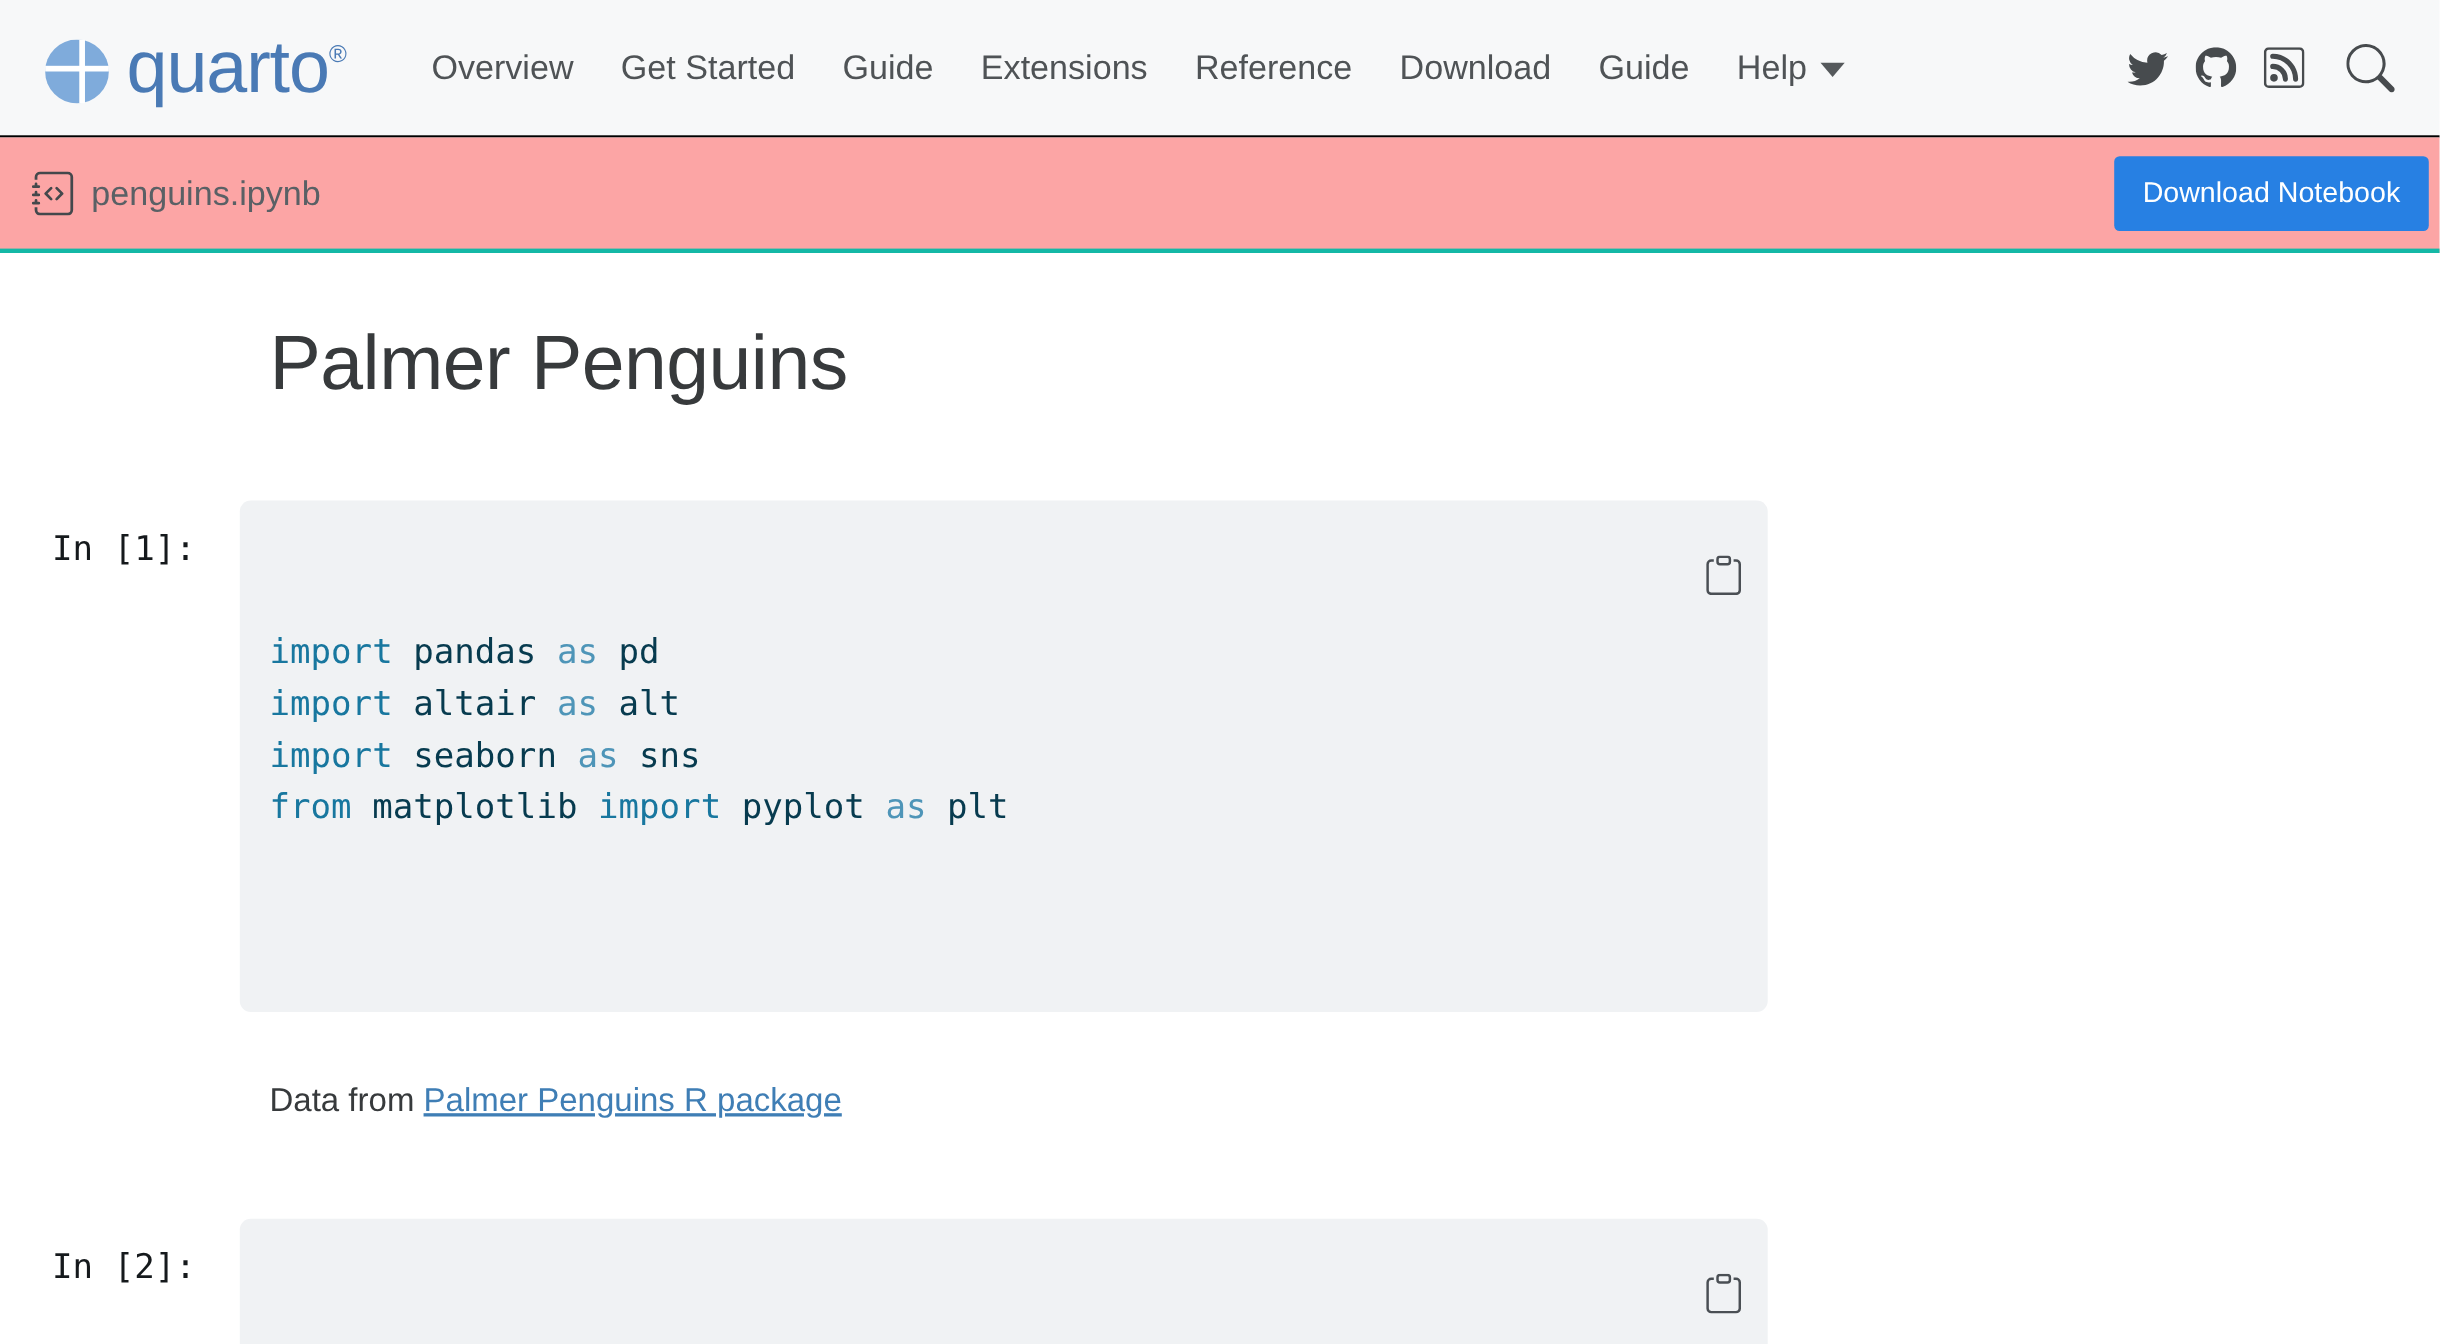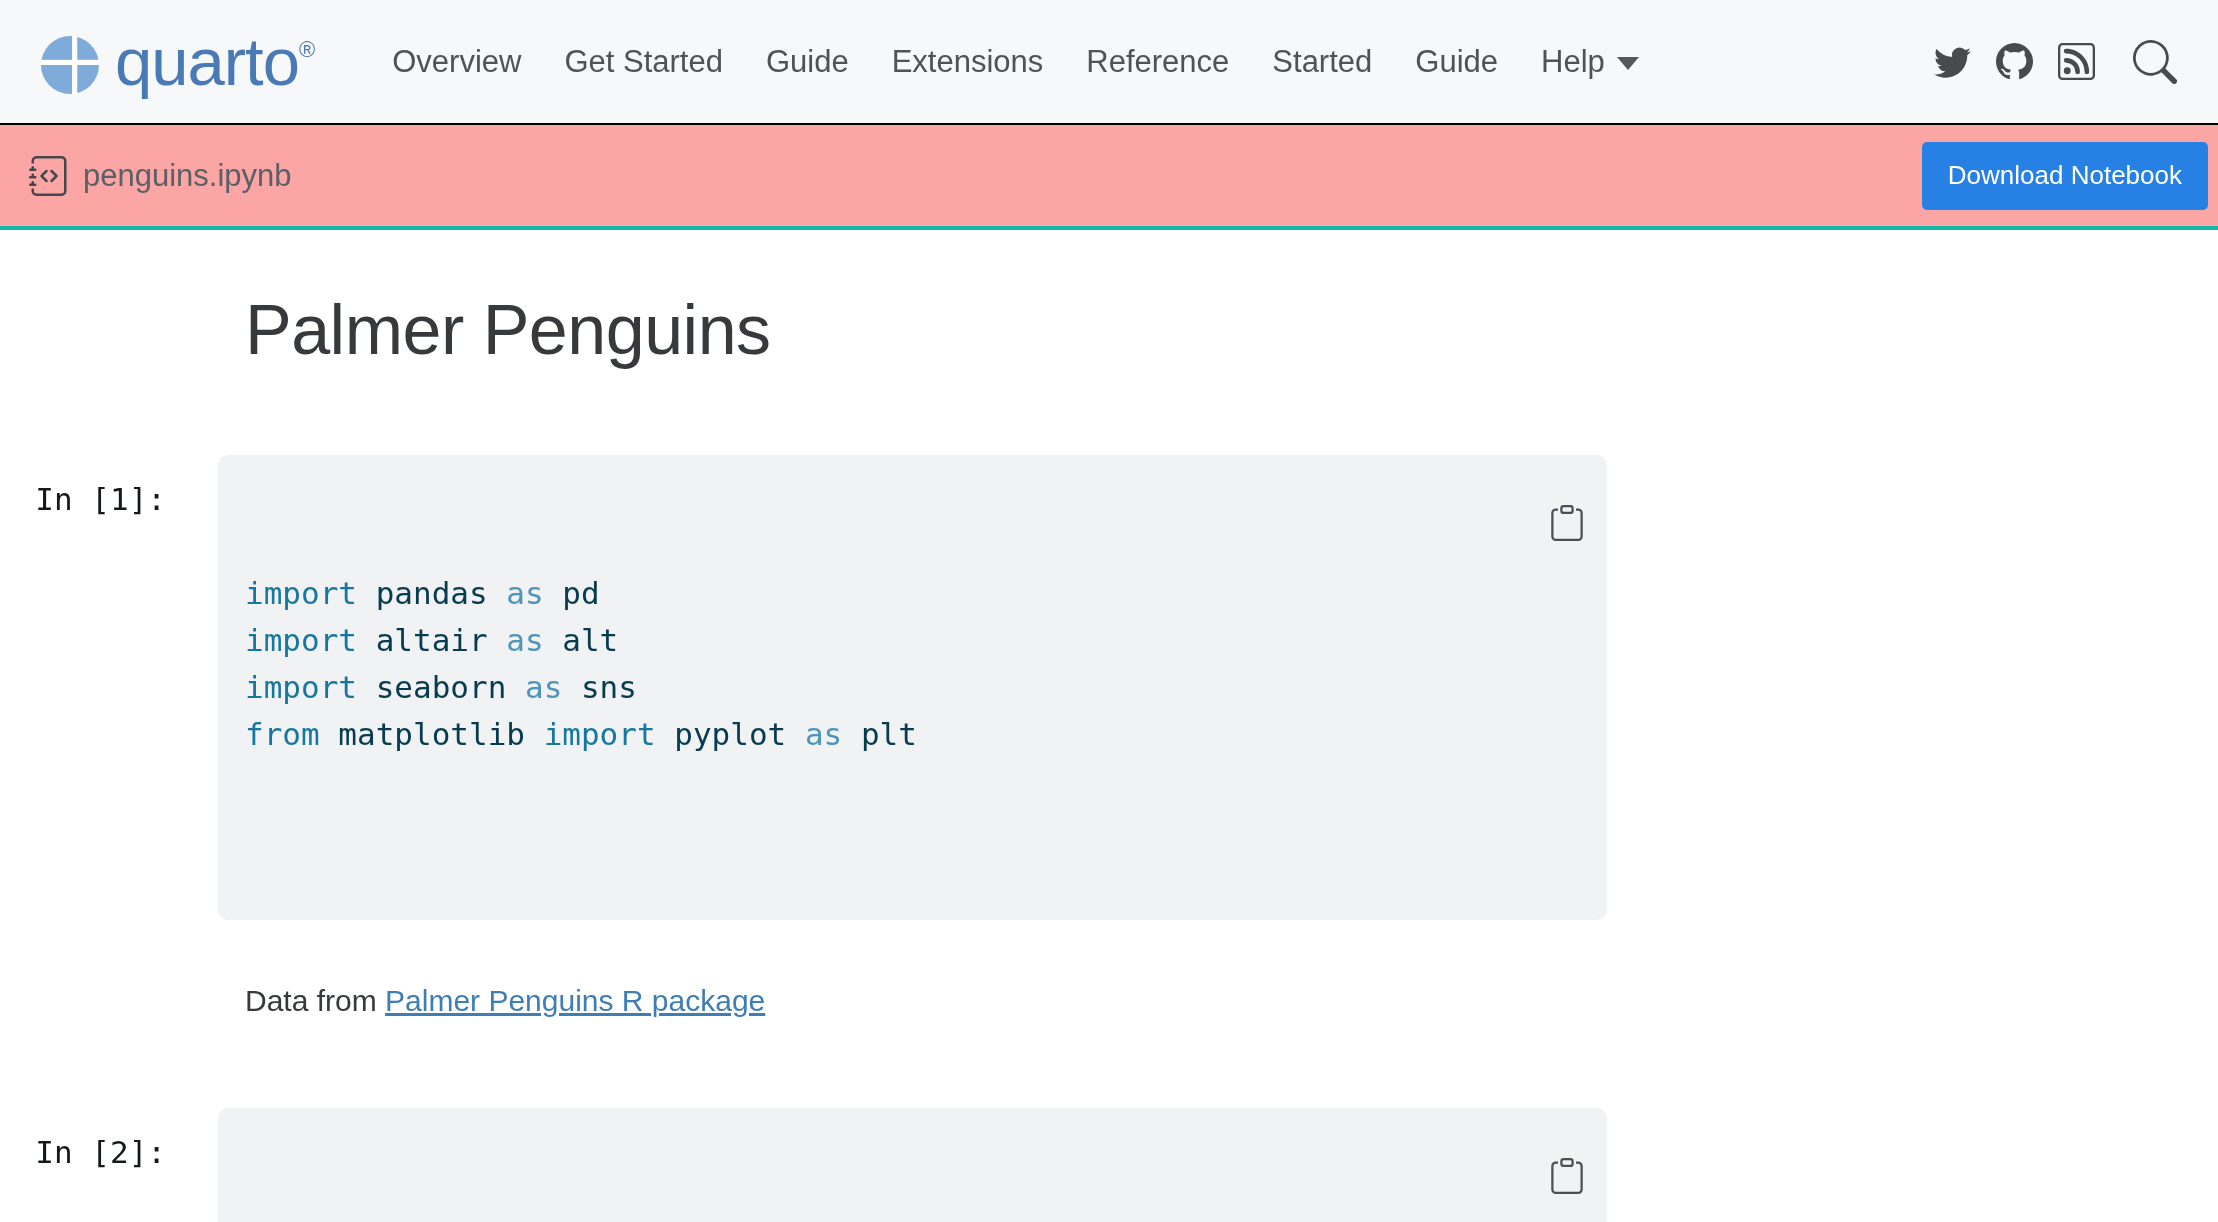--- a/index.html
+++ b/index.html
@@ -37,21 +37,21 @@
     margin-left:auto; height:68px; padding:0 26px; display:flex; align-items:center;
     background:#2780e3; color:#fff; font-size:26px; border:none; border-radius:5px;
     font-family:"Liberation Sans", sans-serif; cursor:pointer;
   }
 
   
   .page-title { margin:60px 0 0 245px; font-size:70px; font-weight:400; color:#373a3c; letter-spacing:-0.5px; }
 
   .cell-row { display:flex; }
   .cell-label {
-    width:218px; text-align:right; padding:21px 52px 0 0;
+    width:218px; text-align:right; padding:21px 40px 0 0;
     font-family:"DejaVu Sans Mono", monospace; font-size:31px; line-height:47px; color:#15191c;
     flex:0 0 218px;
   }
   .cell-box {
     position:relative; width:1389px; background:#f0f2f4; border-radius:10px;
     padding:21px 27px; font-family:"DejaVu Sans Mono", monospace; font-size:31px; line-height:47px;
     white-space:pre;
   }
   .copy-btn {
     position:absolute; top:20px; right:22px; width:36px; height:36px;
@@ -85,21 +85,21 @@
       </svg>
       <span class="brand-text"><span>quarto</span><span class="brand-mark">®</span></span>
     </a>
 
     <nav class="nav-links">
       <a href="#">Overview</a>
       <a href="#">Get Started</a>
       <a href="#">Guide</a>
       <a href="#">Extensions</a>
       <a href="#">Reference</a>
-      <a href="#">Started</a>
+      <a href="#">Download</a>
       <a href="#">Guide</a>
       <a href="#">
           <span>Help</span>
           <span class="caret-down"></span>
         </a>
     </nav>
 
     <div class="nav-icons">
       <a href="#">
         <svg class="icon-sm" viewBox="0 0 16 16" fill="currentColor">

